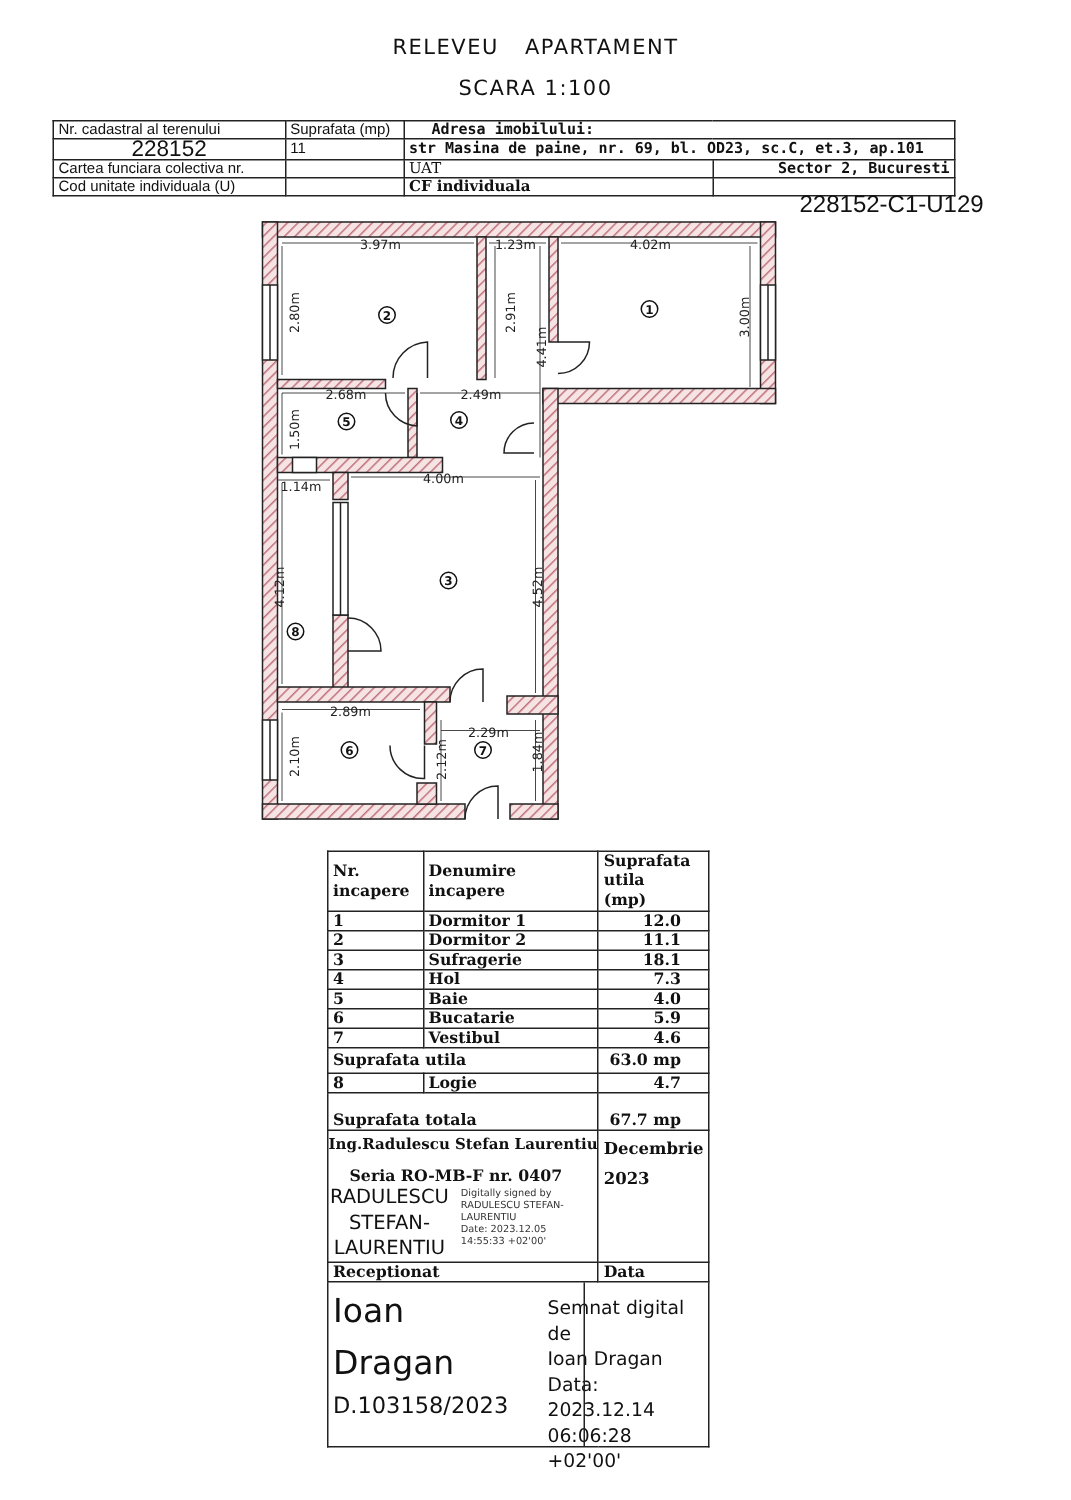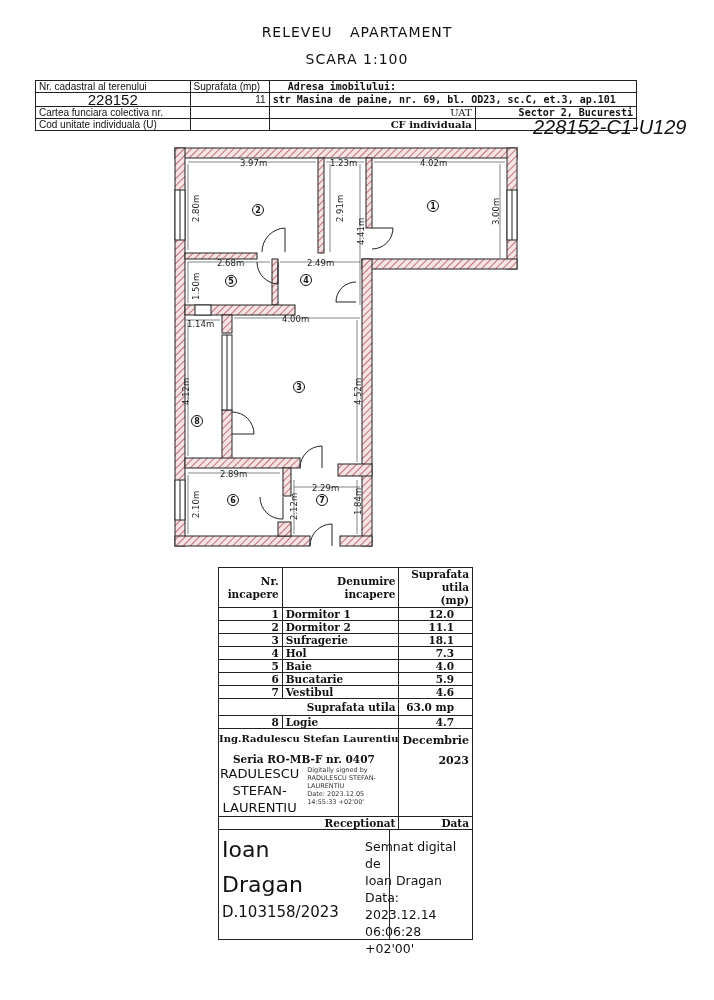--- a/index.html
+++ b/index.html
@@ -5,25 +5,25 @@
   html, body { margin:0; padding:0; background:#ffffff; }
   body { width:714px; height:1000px; position:relative; overflow:hidden; font-family:"Liberation Sans", sans-serif; color:#111; }
   .title { position:absolute; left:0; width:714px; text-align:center; font-family:"DejaVu Sans", sans-serif; font-size:14px; letter-spacing:1px; color:#111; }
   .t1 { top:24px; word-spacing:12px; }
   .t2 { top:51px; }
   table.info { position:absolute; left:35px; top:80px; width:602px; border-collapse:collapse; font-size:10px; }
   table.info td { border:1px solid #222; padding:0 3px; height:11px; line-height:11px; white-space:nowrap; }
   .mono { font-family:"DejaVu Sans Mono", monospace; font-weight:bold; font-size:10px; }
   .serifb { font-family:"DejaVu Serif", serif; font-weight:bold; font-size:10px; }
   .cad { font-size:15px; text-align:center; line-height:13px !important; }
-  .ucode { position:absolute; left:533px; top:116px; font-size:20px; color:#111;font-style:italic; }
+  .ucode { position:absolute; left:533px; top:128px; font-size:16px; color:#111; }
   svg.plan { position:absolute; left:0; top:0; }
   table.rooms { position:absolute; left:218px; top:567px; width:237px; border-collapse:collapse; font-family:"DejaVu Serif", serif; font-weight:bold; font-size:10.5px; }
   table.rooms td { border:1px solid #222; padding:0 3px; height:12px; line-height:12px; }
-  .c { text-align:right; }
+  .c { text-align:left; }
   .r { text-align:right; padding-right:18px !important; }
   .sig-big { font-family:"DejaVu Sans", sans-serif; font-weight:normal; font-size:13px; line-height:17px;text-align:center; }
   .sig-small { font-family:"DejaVu Sans", sans-serif; font-weight:normal; font-size:6.5px; line-height:8px; color:#333; }
   .ioan { font-family:"DejaVu Sans", sans-serif; font-weight:normal; font-size:22px; line-height:35px; }
   .semnat { font-family:"DejaVu Sans", sans-serif; font-weight:normal; font-size:12.5px; line-height:17px; }
 </style>
 </head>
 <body>
 
 <div class="title t1">RELEVEU APARTAMENT</div>
@@ -252,20 +252,24 @@
   <tr>
     <td colspan="2" class="c" style="height:16px">Suprafata utila</td>
     <td class="r">63.0 mp</td>
   </tr>
   <tr>
     <td class="c">8</td>
     <td>Logie</td>
     <td class="r">4.7</td>
   </tr>
   <tr>
+    <td colspan="2" class="c" style="height:24px;vertical-align:bottom">Suprafata totala</td>
+    <td class="r" style="vertical-align:bottom">67.7 mp</td>
+  </tr>
+  <tr>
     <td colspan="2" style="height:80px;vertical-align:top;padding:0">
       <div style="padding:4px 0 0 0;white-space:nowrap;font-size:10px">Ing.Radulescu Stefan Laurentiu</div>
       <div style="padding:8px 0 0 14px">Seria RO-MB-F nr. 0407</div>
       <div style="display:flex;padding-left:1px">
         <div class="sig-big">
           <div>RADULESCU</div>
           <div>STEFAN-</div>
           <div>LAURENTIU</div>
         </div>
         <div class="sig-small" style="padding:1px 0 0 8px">

